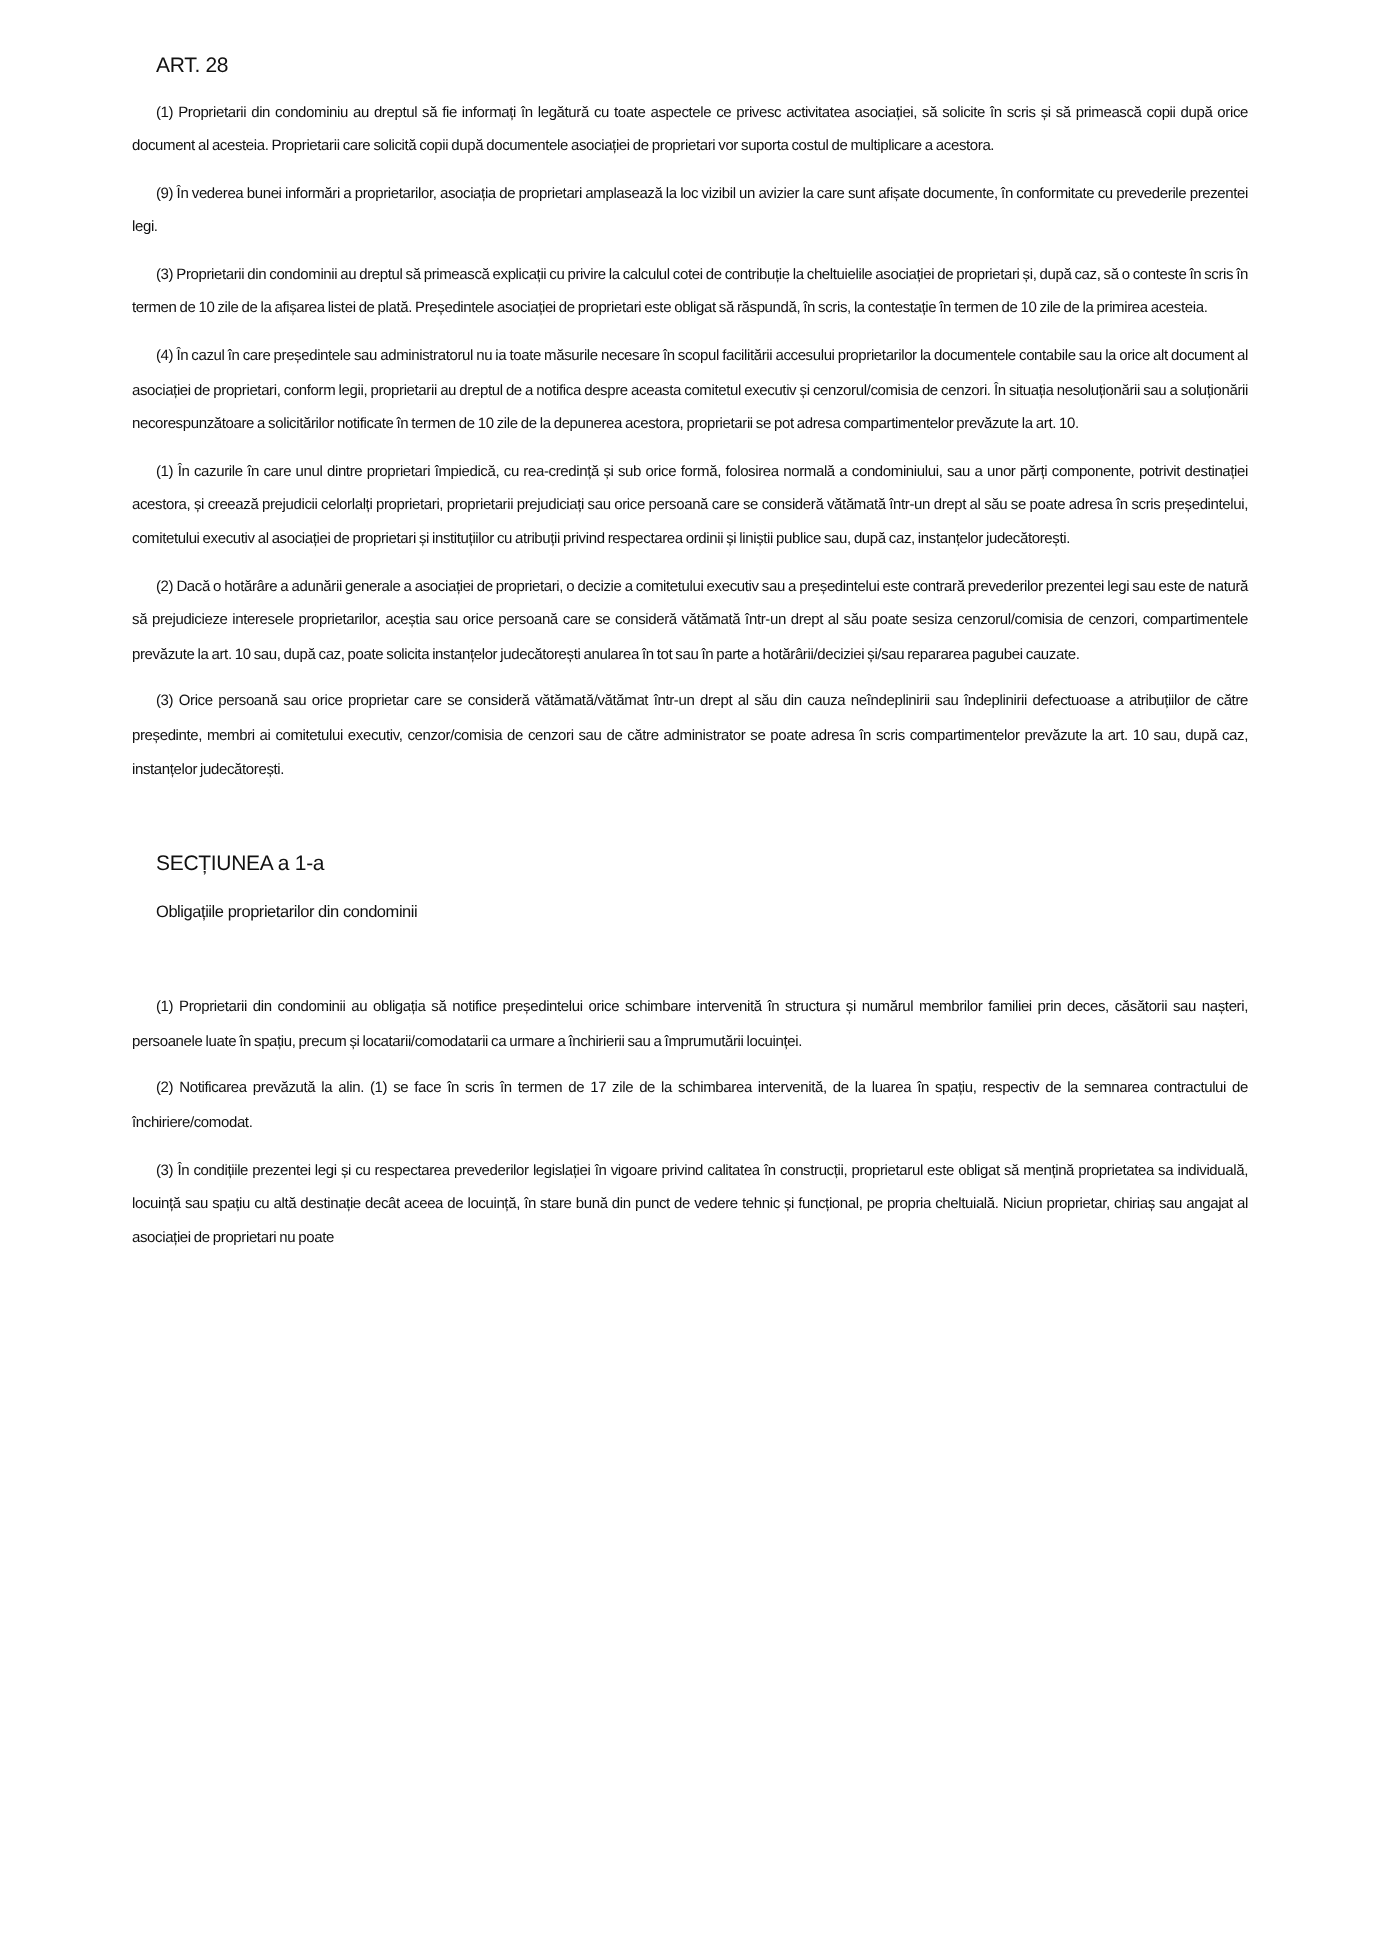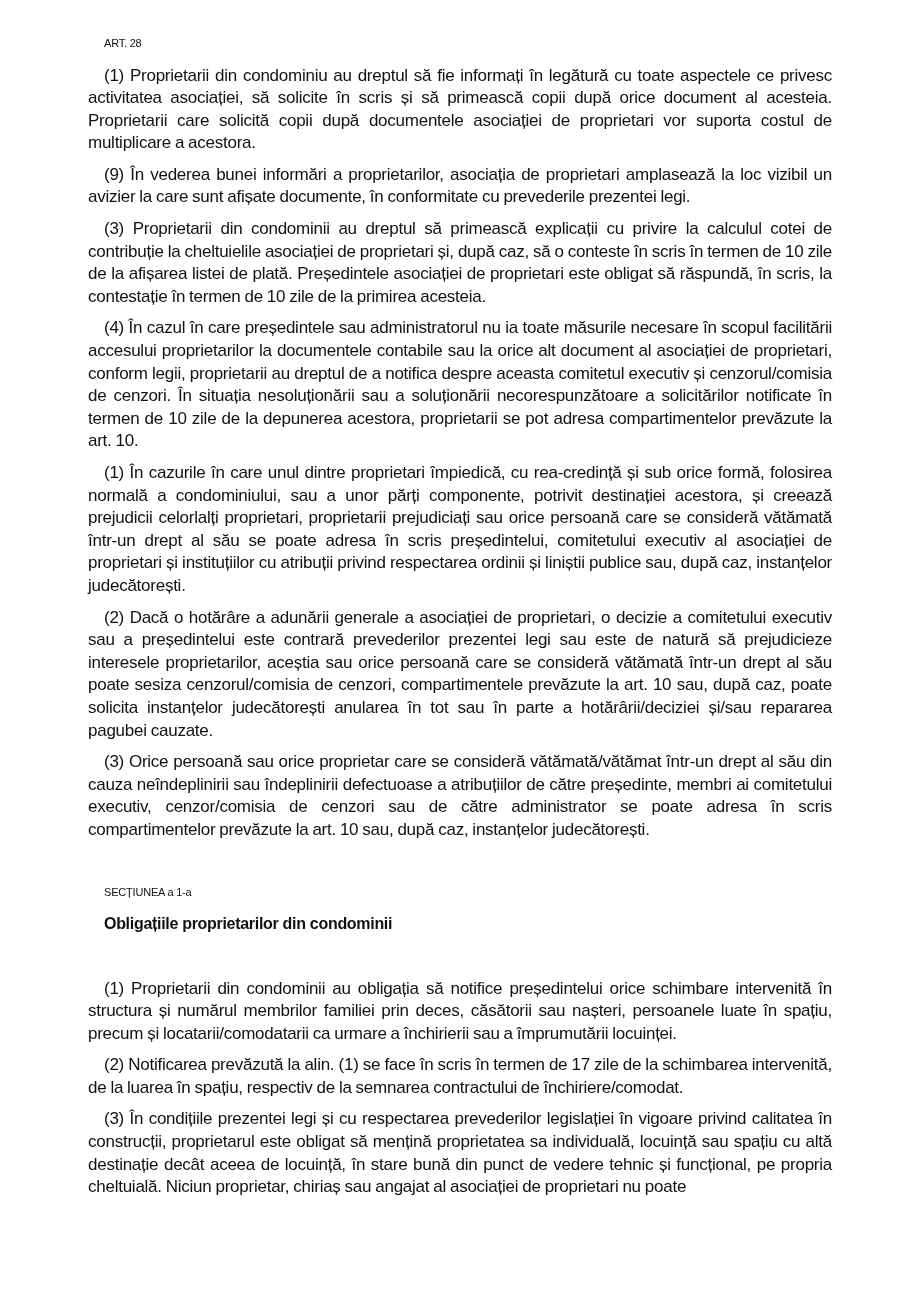--- a/index.html
+++ b/index.html
@@ -15,37 +15,37 @@
       font-family: "Liberation Sans", sans-serif;
       color: #111111;
     }
     .page {
       position: absolute;
       left: 88px;
       top: 32px;
       width: 744px;
     }
     .heading {
-      font-size: 11px;
+      font-size: 14px;
       line-height: 22.5px;
       margin: 0 0 10px 16px;
       letter-spacing: -0.2px;
     }
     .para {
-      font-size: 17px;
+      font-size: 10px;
       line-height: 22.6px;
       text-align: justify;
       text-indent: 16px;
       margin: 0 0 9px 0;
       letter-spacing: -0.25px;
       word-spacing: -0.5px;
     }
     .bold-title {
-      font-weight: bold;
-      font-size: 16px;
+      font-weight: normal;
+      font-size: 11px;
       line-height: 22.5px;
       margin: 0 0 0 16px;
       letter-spacing: -0.3px;
     }
     .gap-large { height: 30px; }
     .gap-xl { height: 42px; }
   </style>
 </head>
 <body>
 

